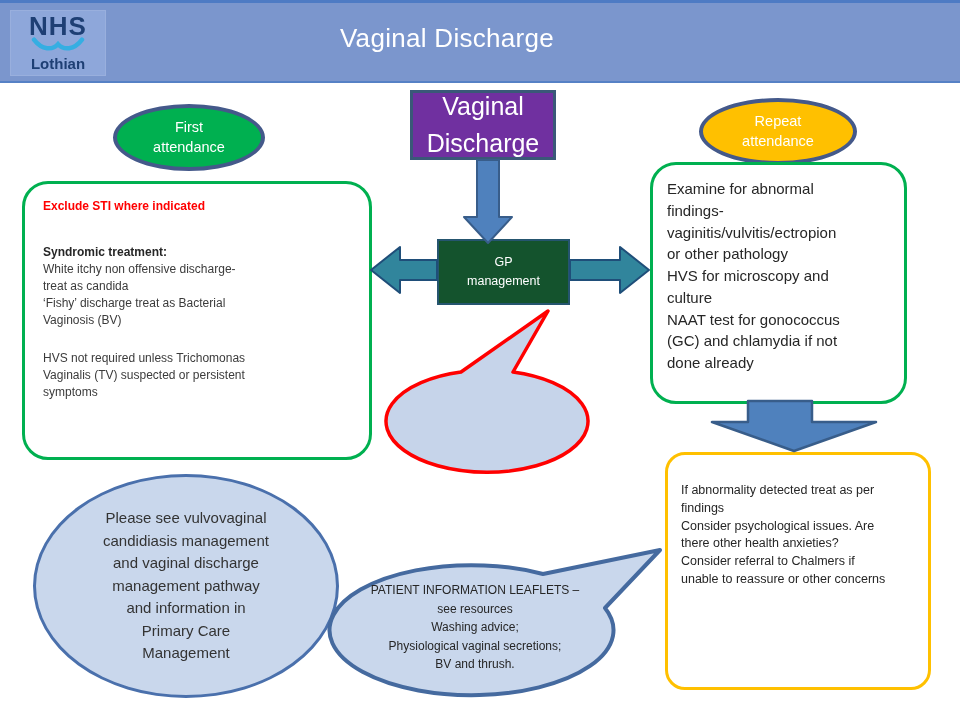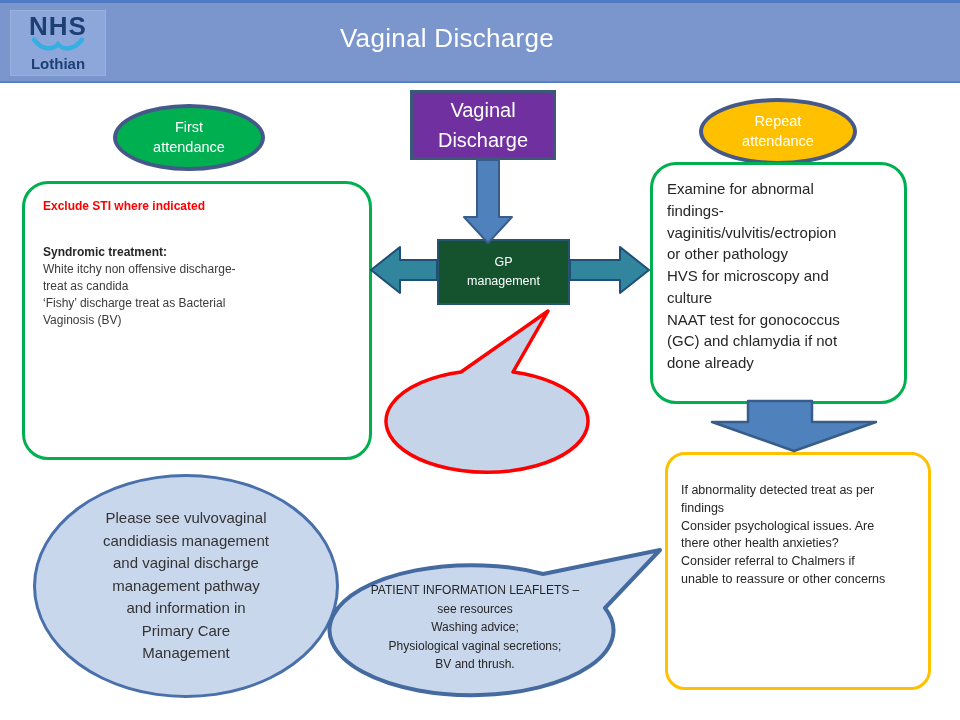--- a/index.html
+++ b/index.html
@@ -16,21 +16,21 @@
         border:1px solid #99AFDD;box-sizing:border-box;display:flex;flex-direction:column;
         align-items:center;justify-content:center;}
   .logo-org{font-size:26px;font-weight:800;color:#1E3F74;line-height:1;letter-spacing:1px;}
   .logo-waves{margin:-2px 0 -1px 0;}
   .logo-region{font-size:15px;font-weight:700;color:#1E3F74;line-height:1.1;}
 
   
   .abs{position:absolute;box-sizing:border-box;}
 
   .root-node{left:410px;top:90px;width:146px;height:70px;background:#7030A0;
-             border:3px solid #3A5878;color:#fff;font-size:20px;line-height:1.5;
+             border:3px solid #3A5878;color:#fff;font-size:25px;line-height:1.5;
              display:flex;align-items:center;justify-content:center;text-align:center;}
   .ellipse-badge{border-radius:50%;border:4px solid #44598A;color:#fff;font-size:14.5px;
              line-height:1.35;display:flex;align-items:center;justify-content:center;text-align:center;}
   .first-ellipse{left:113px;top:104px;width:152px;height:67px;background:#00B050;}
   .repeat-ellipse{left:699px;top:98px;width:158px;height:67px;background:#FFC000;}
 
   .green-box{background:#fff;border:3px solid #00B050;border-radius:26px;color:#3B3B3B;}
   .left-box{left:22px;top:181px;width:350px;height:279px;padding:12px 18px;font-size:12px;line-height:1.42;}
   .left-box .alert{color:#FF0000;font-weight:700;margin:2px 0 29px 0;}
   .left-box .heading{font-weight:700;color:#262626;}
@@ -84,20 +84,23 @@
   <div class="abs ellipse-badge repeat-ellipse pre">Repeat
 attendance</div>
 
   <div class="abs green-box left-box">
     <div class="alert">Exclude STI where indicated</div>
     <div class="heading">Syndromic treatment:</div>
     <div class="pre">White itchy non offensive discharge-
 treat as candida
 ‘Fishy’ discharge treat as Bacterial
 Vaginosis (BV)</div>
+    <div class="pre body2">HVS not required unless Trichomonas
+Vaginalis (TV) suspected or persistent
+symptoms</div>
   </div>
 
   <div class="abs green-box right-box pre">Examine for abnormal
 findings-
 vaginitis/vulvitis/ectropion
 or other pathology
 HVS for microscopy and
 culture
 NAAT test for gonococcus
 (GC) and chlamydia if not

